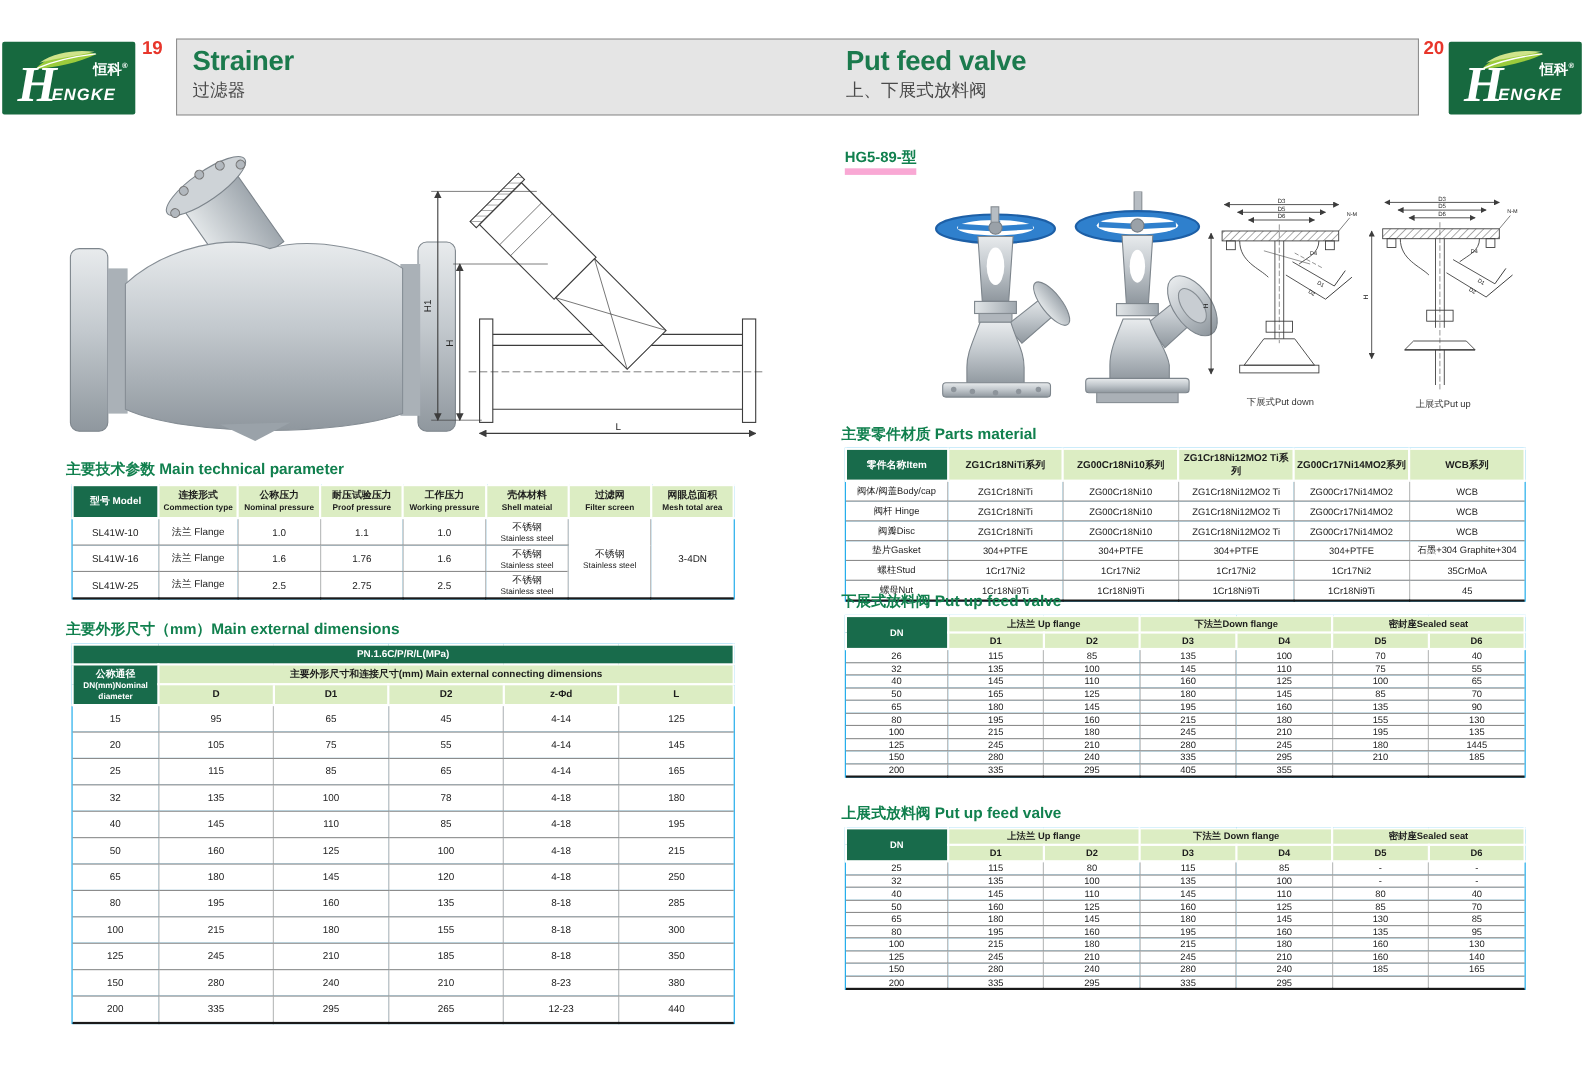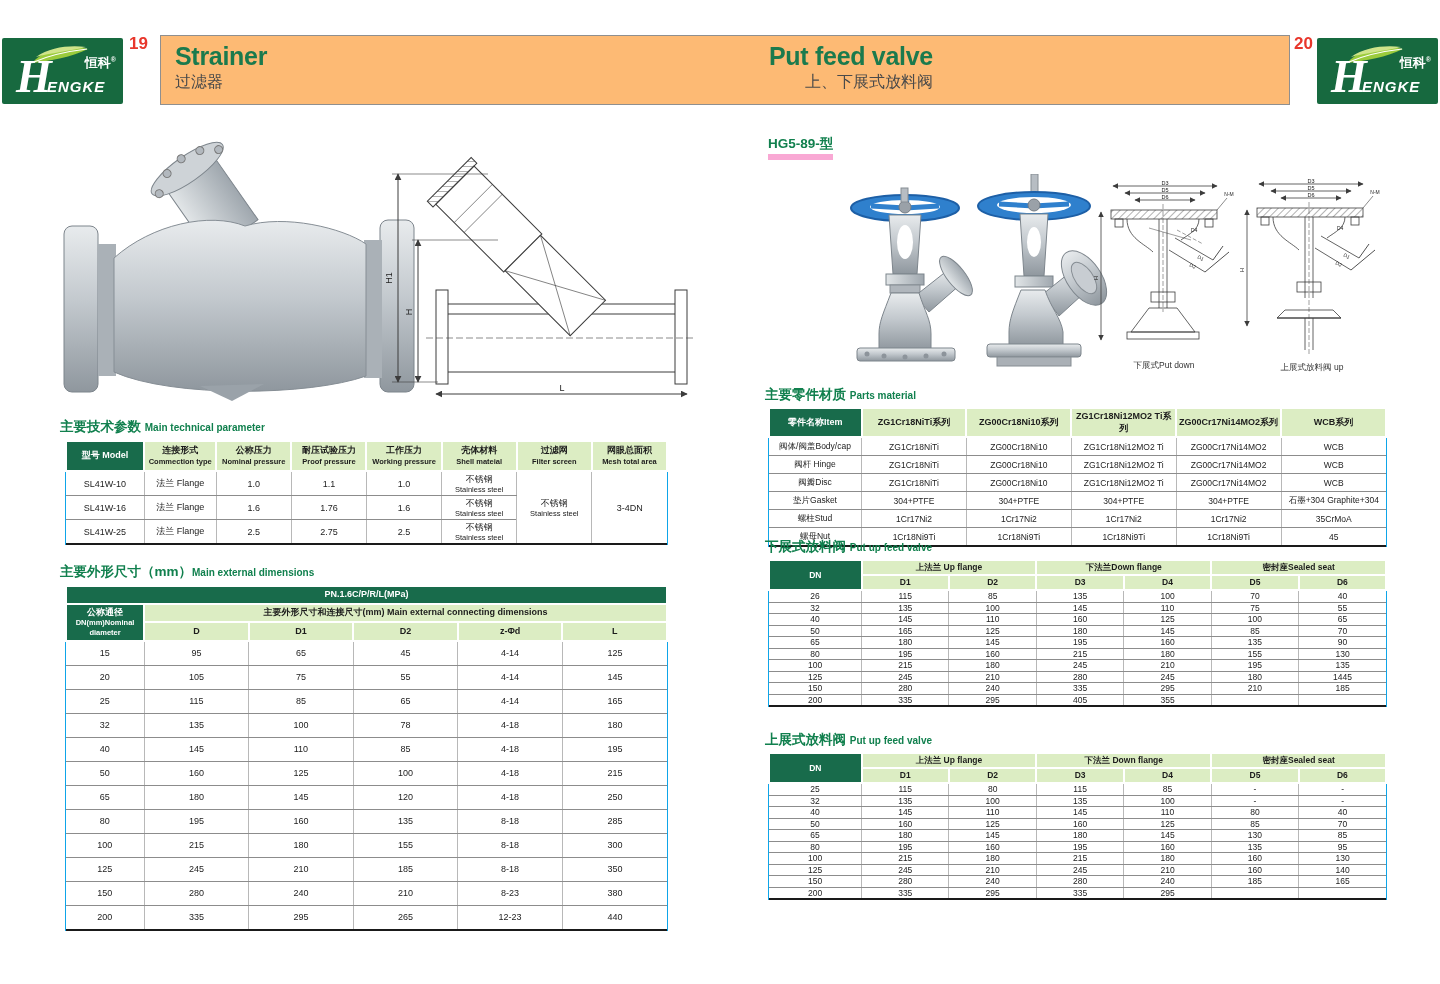--- a/index.html
+++ b/index.html
@@ -6,29 +6,29 @@
   body{width:1440px;height:984px;position:relative;font-family:"Liberation Sans",sans-serif;color:#222;overflow:hidden;}
   .abs{position:absolute;}
   
   .logobox{position:absolute;width:121px;height:66px;background:#17693f;border-radius:2px;}
   .logobox .lh{position:absolute;left:14px;bottom:4px;font:italic bold 46px "Liberation Serif",serif;color:#fff;line-height:1;}
   .logobox .lrest{position:absolute;left:45px;bottom:9px;font:italic bold 15px "Liberation Sans",sans-serif;color:#fff;letter-spacing:1px;}
   .logobox .lzh{position:absolute;right:7px;top:16px;color:#fff;font-weight:bold;font-size:13px;}
   .logobox .reg{font-size:7px;vertical-align:super;}
   .logobox svg{position:absolute;left:28px;top:5px;}
   .pgno{position:absolute;top:34px;color:#e8362b;font-weight:bold;font-size:17px;}
-  .tbox{position:absolute;left:160px;top:35px;width:1128px;height:68px;border:1px solid #8f8f8f;background:#fdba74;}
+  .tbox{position:absolute;left:160px;top:35px;width:1128px;height:68px;border:1px solid #8f8f8f;background:#e5e5e5;}
   .tgrp{position:absolute;top:7px;}
   .tgrp .en{font-size:25px;font-weight:bold;color:#1b7a4d;letter-spacing:-0.3px;line-height:1.1;}
   .tgrp .zh{font-size:16px;color:#4a4a4a;margin-top:1px;}
   
   .pl{position:absolute;left:60px;top:130px;width:645px;height:830px;}
   .pr{position:absolute;left:765px;top:130px;width:622px;height:830px;}
   .sec{position:absolute;font-weight:bold;font-size:13.5px;color:#11804e;white-space:nowrap;}
-  .sec .e{font-size:10px;}
+  .sec .e{font-size:14px;}
   .model{font-weight:bold;font-size:13.5px;color:#11804e;border-bottom:6px solid #f9a8d4;padding-bottom:1px;display:inline-block;}
   .cap{position:absolute;font-size:8.5px;color:#333;text-align:center;}
   
   table.tbl{border-collapse:collapse;table-layout:fixed;width:100%;background:#0ea5e9;border-top:2px solid #1a1a1a;border-bottom:2px solid #1a1a1a;}
   .tbl th{background:#dcedc3;border:2px solid #fff;font-size:9px;font-weight:bold;color:#1c1c1c;padding:2px 1px;white-space:pre-line;line-height:1.3;text-align:center;}
   .tbl th.dk{background:#186b4b;color:#fff;}
   .tbl th .sub{display:block;font-size:7.5px;font-weight:bold;white-space:pre-line;}
   .tbl td{border:1px solid #b8b8b8;border-bottom:1px solid #8c8c8c;text-align:center;font-size:9px;color:#222;padding:1px 2px;white-space:pre-line;background:#fff;}
   .tbl td .sub{display:block;font-size:7.5px;margin-top:-1px;}
   .tbl tbody tr:first-child td{border-top:2px solid #22c55e;}
@@ -53,21 +53,21 @@
   <div class="lrest">ENGKE</div>
   <div class="lzh"><span>恒科</span><span class="reg">®</span></div>
 </div>
 <div class="pgno" style="left:129px;">19</div>
 
 <div class="tbox">
   <div class="tgrp" style="left:14px;">
     <div class="en">Strainer</div>
     <div class="zh">过滤器</div>
   </div>
-  <div class="tgrp" style="left:608px;text-align:right;">
+  <div class="tgrp" style="left:608px;">
     <div class="en">Put feed valve</div>
     <div class="zh">上、下展式放料阀</div>
   </div>
 </div>
 
 <div class="pgno" style="left:1294px;">20</div>
 <div class="logobox" style="left:1317px;top:38px;">
   <svg width="62" height="24" viewBox="0 0 62 24">
     <path d="M2 20 C14 6 38 2 58 6 C42 14 20 18 2 20 Z" fill="#9bcb3c"></path>
     <path d="M6 14 C20 4 40 2 56 4 C40 8 20 10 6 14 Z" fill="#cfe48a"></path>
@@ -440,21 +440,21 @@
     </g>
     <text x="74" y="4.5" font-size="5.5" fill="#222" text-anchor="middle">D3</text>
     <text x="74" y="11.5" font-size="5.5" fill="#222" text-anchor="middle">D5</text>
     <text x="74" y="18.5" font-size="5.5" fill="#222" text-anchor="middle">D6</text>
     <text x="138" y="16" font-size="5" fill="#222" text-anchor="middle">N-M</text>
     <text x="100" y="52" font-size="5" fill="#222">D4</text>
     <text x="7" y="92" font-size="6" fill="#222" transform="rotate(-90 7 92)" text-anchor="middle">H</text>
     <text x="106" y="78" font-size="5" fill="#222" transform="rotate(30 106 78)">D1</text>
     <text x="98" y="86" font-size="5" fill="#222" transform="rotate(30 98 86)">D2</text>
   </svg>
-  <div class="cap" style="left:472px;top:232px;width:150px;">上展式放料阀 up</div>
+  <div class="cap" style="left:472px;top:232px;width:150px;">上展式Put up</div>
 
   <div class="sec" style="left:0;top:256px;">
     <span>主要零件材质</span> <span class="e">Parts material</span>
   </div>
   <table class="tbl t-parts abs" style="left:3px;top:277px;width:619px;">
     <colgroup>
         <col style="width:15%">
         <col style="width:17%">
         <col style="width:17%">
         <col style="width:17%">

